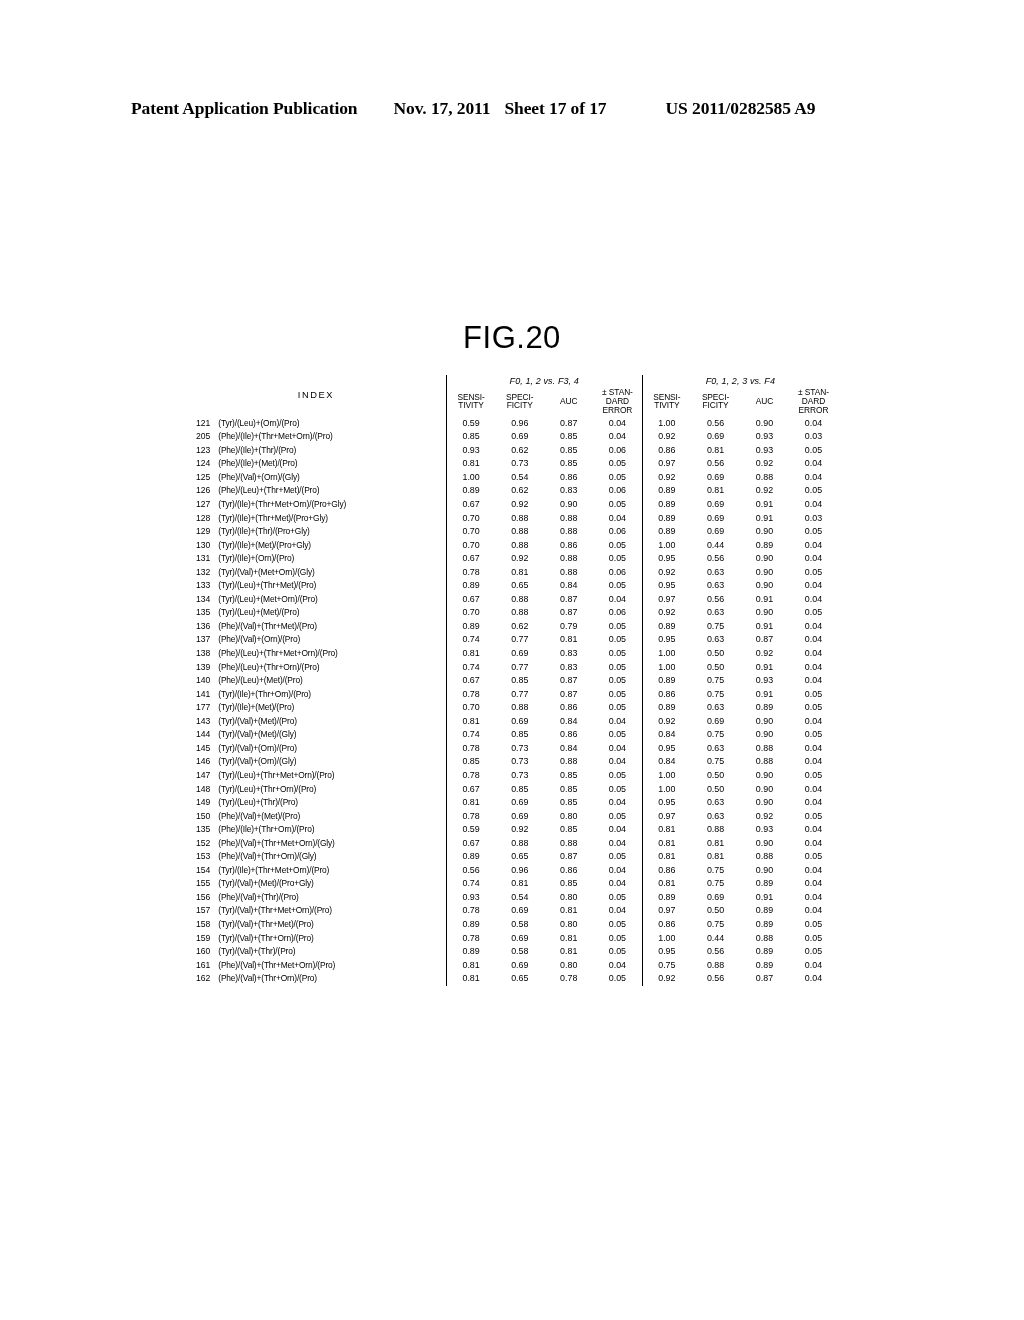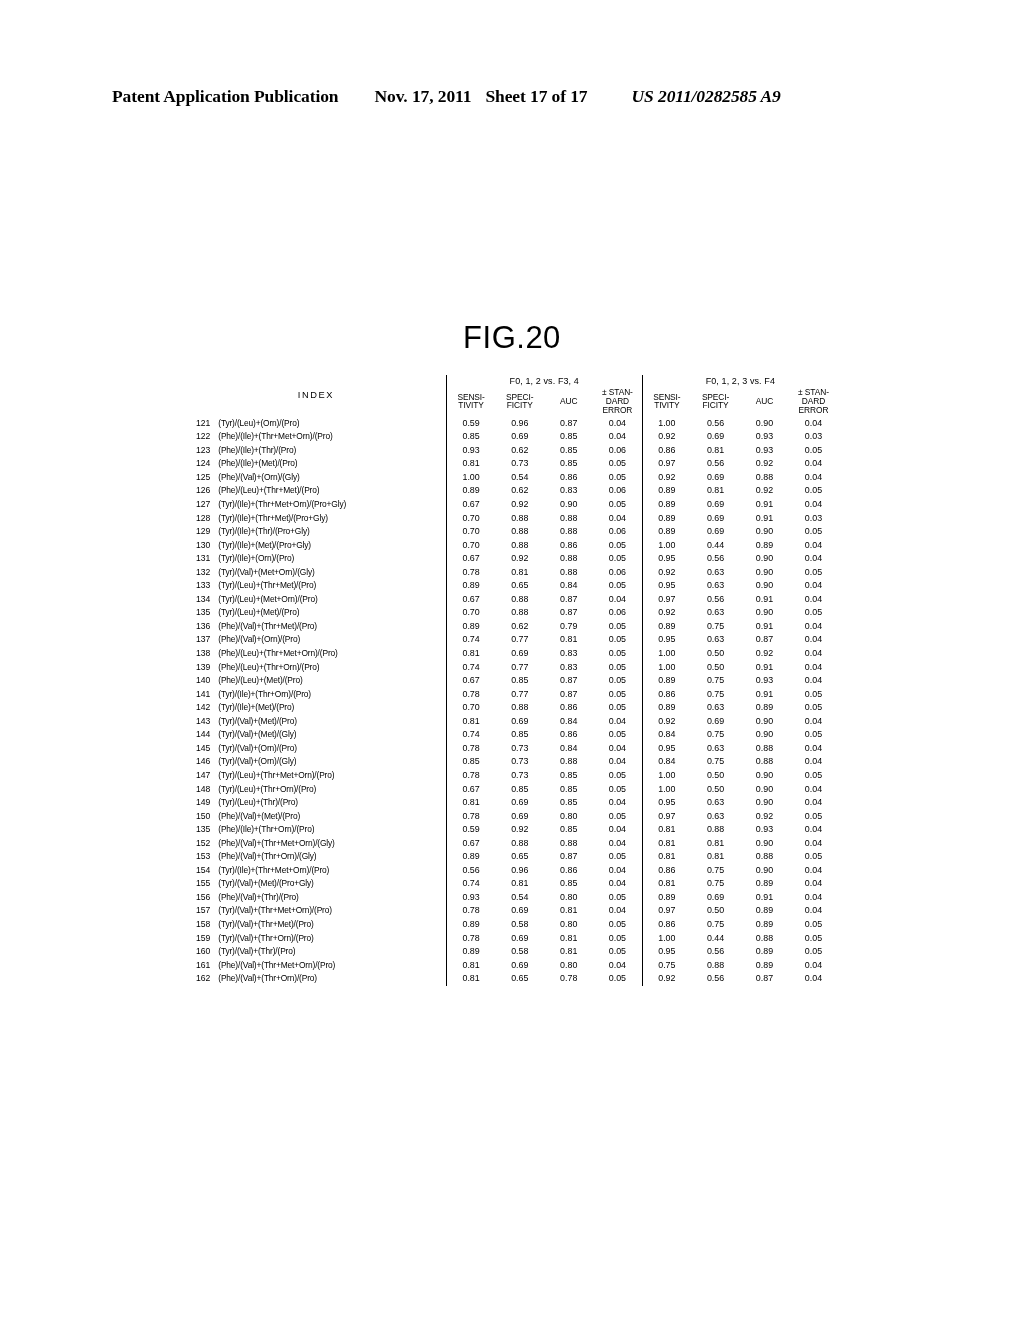--- a/index.html
+++ b/index.html
@@ -13,34 +13,34 @@
     position: relative;
     font-family: "Liberation Sans", sans-serif;
     color: #000000;
     overflow: hidden;
   }
 
   
   .page-header {
     position: absolute;
     top: 86px;
-    left: 112px;
+    left: 131px;
     width: 772px;
     font-family: "Liberation Serif", serif;
     font-weight: bold;
     font-size: 17.5px;
     letter-spacing: -0.1px;
     white-space: nowrap;
     display: flex;
     align-items: flex-end;
   }
   .hdr-pub   { }
   .hdr-date  { margin-left: 36px; }
-  .hdr-sheet { margin-left: 14px; }
-  .hdr-docnum{ margin-left: 44px; font-style: italic; }
+  .hdr-sheet { margin-left: 14px; margin-top: 12px; }
+  .hdr-docnum{ margin-left: 59px; }
 
   
   .fig-title {
     position: absolute;
     top: 320px;
     left: 0;
     width: 1024px;
     text-align: center;
     font-family: "Liberation Sans", sans-serif;
     font-size: 31px;
@@ -91,21 +91,21 @@
     letter-spacing: 1.6px;
     border-right: 1.6px solid #000;
   }
   th.sub {
     font-size: 8.4px;
     padding: 1px 0 2px 0;
     letter-spacing: -0.1px;
   }
   th.sub.sepL { border-left: 1.6px solid #000; }
   .thead-bottom > th { border-bottom: 1.6px solid #000; text-align: center; }
-  .thead-top > th.grp.sepL { border-left: 1.6px solid #000; }
+  .thead-top > th.grp.sepL { border-left: 1.6px solid #000; font-style: italic; }
 
   
   tbody td {
     padding: 0;
     height: 13.55px;
     line-height: 13.55px;
     vertical-align: middle;
     white-space: nowrap;
     overflow: hidden;
   }
@@ -198,21 +198,21 @@
           <td class="num sepL">0.59</td>
           <td class="num">0.96</td>
           <td class="num">0.87</td>
           <td class="num">0.04</td>
           <td class="num sepL">1.00</td>
           <td class="num">0.56</td>
           <td class="num">0.90</td>
           <td class="num">0.04</td>
         </tr>
         <tr>
-          <td class="idxnum">122</td>
+          <td class="idxnum">205</td>
           <td class="index">(Phe)/(Ile)+(Thr+Met+Orn)/(Pro)</td>
           <td class="num sepL">0.85</td>
           <td class="num">0.69</td>
           <td class="num">0.85</td>
           <td class="num">0.04</td>
           <td class="num sepL">0.92</td>
           <td class="num">0.69</td>
           <td class="num">0.93</td>
           <td class="num">0.03</td>
         </tr>
@@ -438,21 +438,21 @@
           <td class="num sepL">0.78</td>
           <td class="num">0.77</td>
           <td class="num">0.87</td>
           <td class="num">0.05</td>
           <td class="num sepL">0.86</td>
           <td class="num">0.75</td>
           <td class="num">0.91</td>
           <td class="num">0.05</td>
         </tr>
         <tr>
-          <td class="idxnum">142</td>
+          <td class="idxnum">177</td>
           <td class="index">(Tyr)/(Ile)+(Met)/(Pro)</td>
           <td class="num sepL">0.70</td>
           <td class="num">0.88</td>
           <td class="num">0.86</td>
           <td class="num">0.05</td>
           <td class="num sepL">0.89</td>
           <td class="num">0.63</td>
           <td class="num">0.89</td>
           <td class="num">0.05</td>
         </tr>

